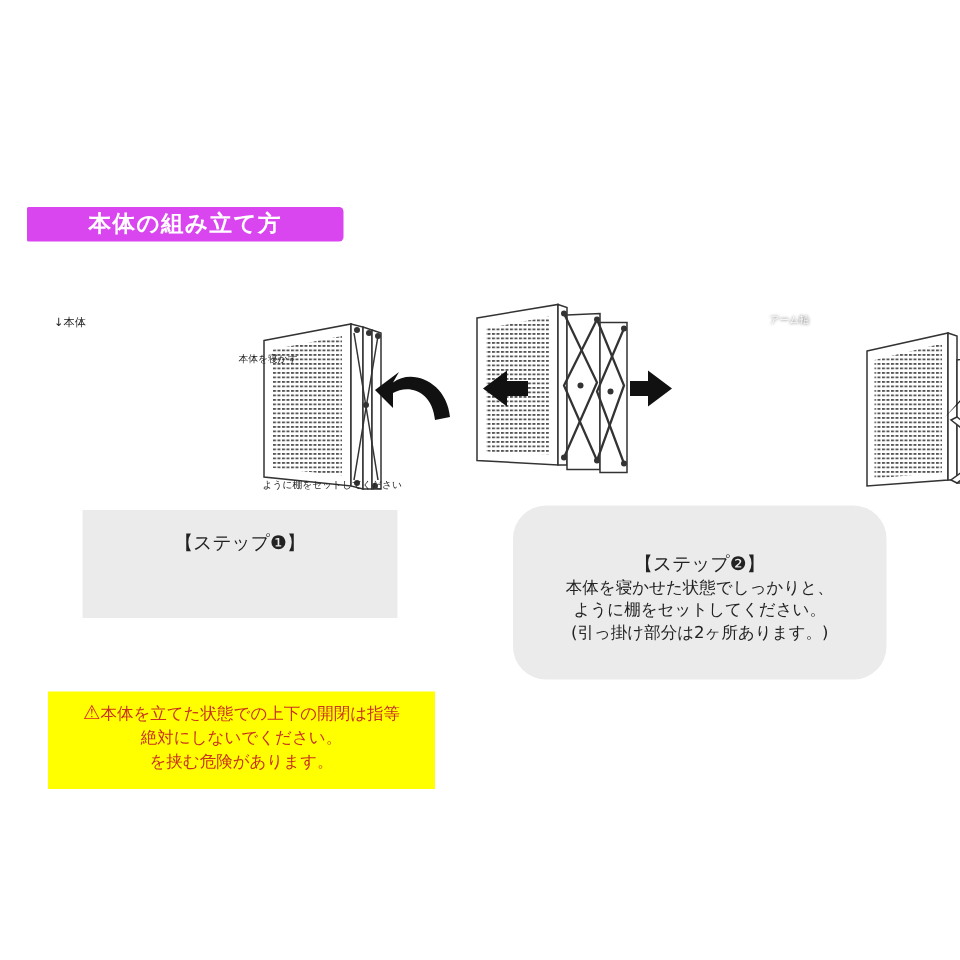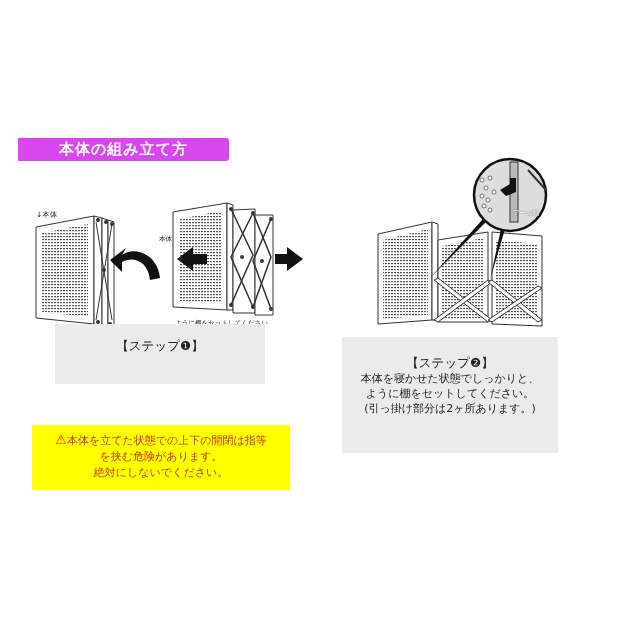--- a/index.html
+++ b/index.html
@@ -1,24 +1,24 @@
 <!DOCTYPE html>
 <html><head>
 <meta charset="utf-8">
 <style>
   html, body { margin: 0; padding: 0; }
   body { width: 640px; height: 640px; background: #ffffff; position: relative; overflow: hidden;
          font-family: "DejaVu Sans", sans-serif; }
-  .abs { position: absolute; }
+  .abs { position: absolute; text-align: right; }
   .title-bar { left: 18px; top: 138px; width: 211px; height: 23px; background: #d946ef;
                border-radius: 1px 3px 3px 1px; color: #fff; font-size: 15px; font-weight: bold;
                line-height: 23px; text-align: center; letter-spacing: 1px; }
   .box { background: #ebebeb; color: #222; text-align: center; font-size: 11px; line-height: 15px; }
   .box .step { font-size: 12.5px; line-height: 17px; }
-  .warn { background: #ffff00; color: #c8321e; text-align: center; font-size: 11px; line-height: 16px; }
+  .warn { background: #ffff00; color: #c8321e; text-align: center; font-size: 11px; line-height: 16px; margin-top: 36px; }
   .warn .tri { display: inline-block; font-size: 13px; color: #d22; }
   .lbl { font-size: 6.5px; color: #222; white-space: nowrap; }
   svg { position: absolute; overflow: visible; }
 </style>
 </head>
 <body>
 
 <div class="abs title-bar">本体の組み立て方</div>
 
 <div class="abs" style="left:30px;top:200px;width:140px;height:140px;">
@@ -107,28 +107,28 @@
       <circle cx="120" cy="38" r="2"></circle>
         <circle cx="124" cy="52" r="2"></circle>
     </g>
     <rect x="140" y="22" width="8" height="60" fill="#bbb" stroke="#333"></rect>
     <polygon points="130,50 140,44 140,38 146,38 146,52 136,56" fill="#111"></polygon>
     <line x1="158" y1="30" x2="176" y2="50" stroke="#333" stroke-width="2"></line>
   </svg>
   <span class="abs lbl" style="left:143px;top:69px;color:#fff;text-shadow:0 0 2px #333;">アーム軸</span>
 </div>
 
-<div class="abs box" style="left:55px;top:324px;width:210px;height:60px;padding-top:13px;box-sizing:border-box;">
+<div class="abs box" style="left:55px;top:340px;width:210px;height:72px;padding-top:13px;box-sizing:border-box;">
   <div class="step">【ステップ❶】</div>
 </div>
 
 <div class="abs warn" style="left:32px;top:425px;width:258px;height:65px;padding-top:7px;box-sizing:border-box;">
   <div><span class="tri">⚠</span><span>本体を立てた状態での上下の開閉は指等</span></div>
+  <div>絶対にしないでください。</div>
   <div>を挟む危険があります。</div>
-  <div>絶対にしないでください。</div>
 </div>
 
-<div class="abs box" style="left:342px;top:337px;width:216px;height:116px;padding-top:17px;box-sizing:border-box;">
+<div class="abs box" style="left:342px;top:337px;width:249px;height:116px;padding-top:30px;box-sizing:border-box;border-radius:22px;">
   <div class="step">【ステップ❷】</div>
   <div>本体を寝かせた状態でしっかりと、</div>
   <div>ように棚をセットしてください。</div>
   <div>(引っ掛け部分は2ヶ所あります。)</div>
 </div>
 
 </body></html>

